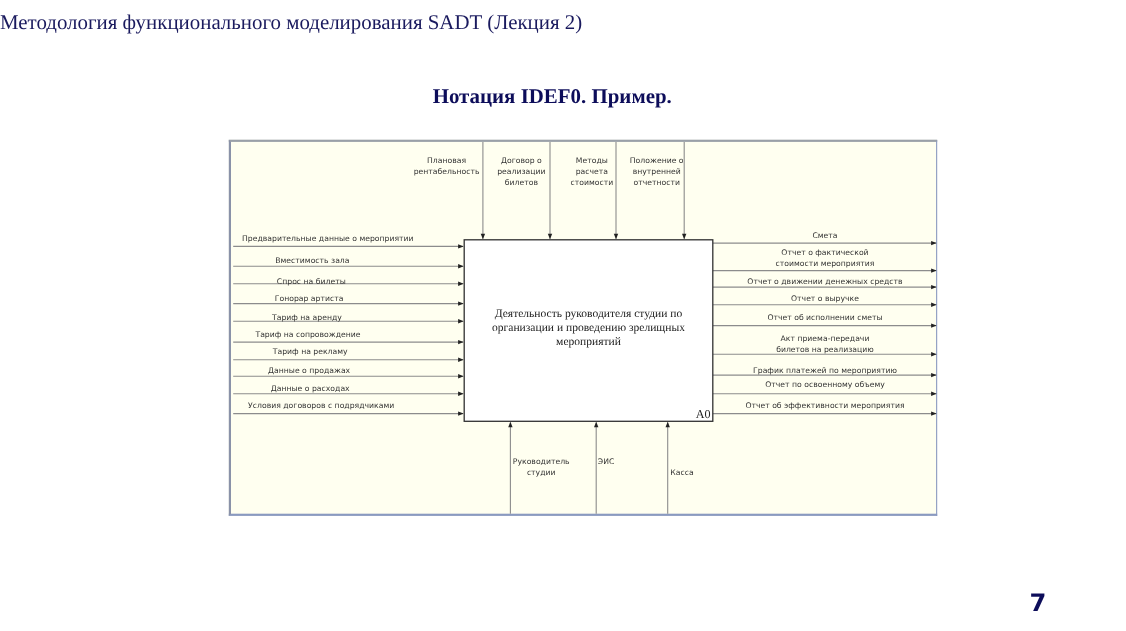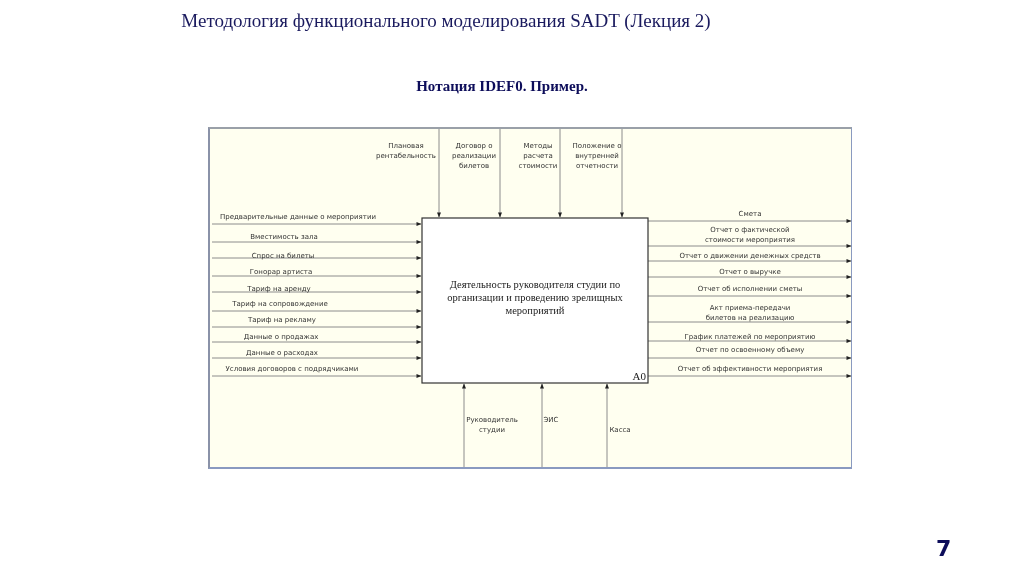--- a/index.html
+++ b/index.html
@@ -1,18 +1,18 @@
 <!DOCTYPE html>
 <html><head>
 <meta charset="utf-8">
 <style>
   html, body { margin:0; padding:0; }
   body { width:1024px; height:574px; background:#ffffff; position:relative; overflow:hidden; font-family:"Liberation Sans", sans-serif; }
-  .slide-title { position:absolute; left:0; width:892px; top:10px; text-align:center; font-family:"Liberation Serif", serif; font-size:19px; color:#1a1a5e; }
-  .slide-subtitle { position:absolute; left:0; width:1004px; top:78px; text-align:center; font-family:"Liberation Serif", serif; font-size:15px; font-weight:bold; color:#0d0d5a; }
+  .slide-title { position:absolute; left:0; width:892px; top:10px; text-align:left; font-family:"Liberation Serif", serif; font-size:19px; color:#1a1a5e; }
+  .slide-subtitle { position:absolute; left:0; width:1004px; top:78px; text-align:center; font-family:"Liberation Serif", serif; font-size:19px; font-weight:bold; color:#0d0d5a; }
   .page-number { position:absolute; left:936px; top:536px; font-family:"DejaVu Sans", sans-serif; font-weight:bold; font-size:22px; color:#0d0d5a; }
   .frame { position:absolute; left:208px; top:127px; width:644px; height:342px; background:#fffff0; border-top:2px solid #9aa0a8; border-left:2px solid #8a92a8; border-right:1px solid #8a9ac0; border-bottom:2px solid #8a9ac0; box-sizing:border-box; }
   svg.diagram { position:absolute; left:0; top:0; }
   .lbl { font-family:"DejaVu Sans", sans-serif; font-size:7px; fill:#333; }
   .box-text { font-family:"Liberation Serif", serif; font-size:10.5px; fill:#222; }
   .box-id { font-family:"Liberation Serif", serif; font-size:11px; fill:#222; }
 </style>
 </head>
 <body>
 

